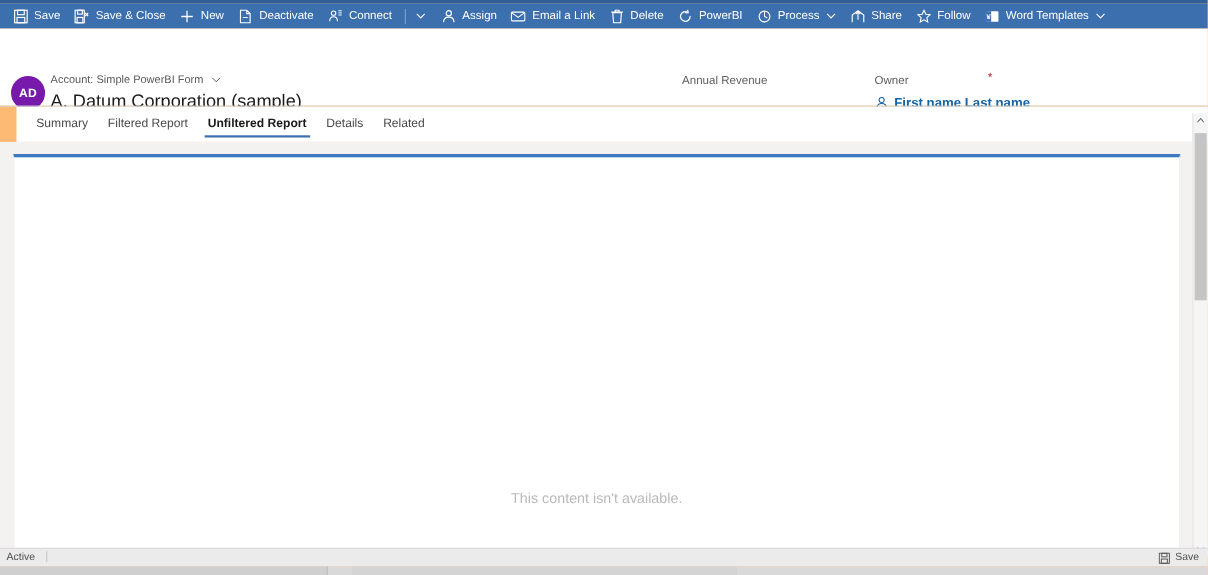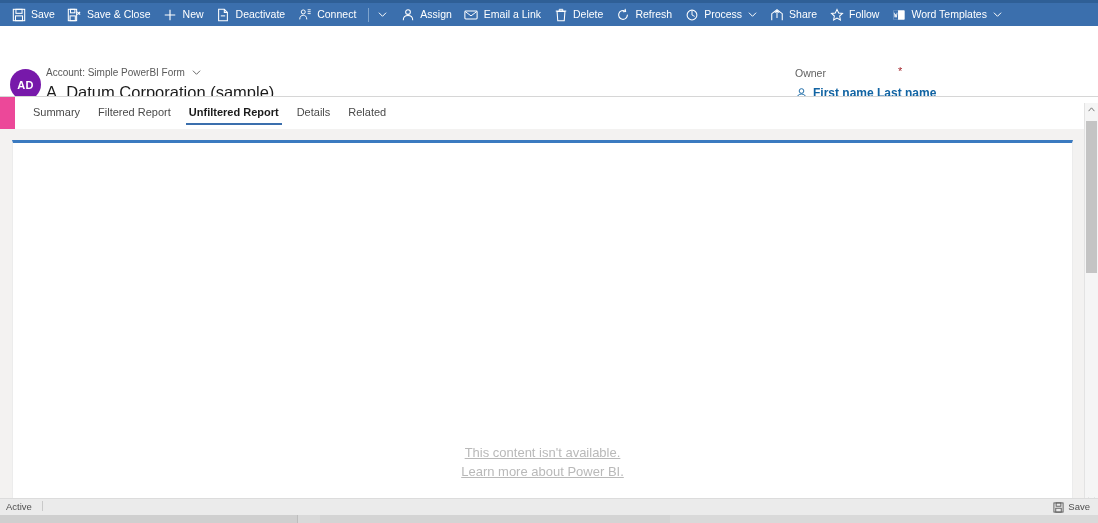--- a/index.html
+++ b/index.html
@@ -7,21 +7,21 @@
     margin: 0; padding: 0;
     width: 1098px; height: 523px;
     overflow: hidden;
     background: #ffffff;
     font-family: "Liberation Sans", sans-serif;
     -webkit-font-smoothing: antialiased;
   }
   #app {
     position: relative;
     width: 1098px; height: 523px;
-    background: #ec4899;
+    background: #fdba74;
   }
 
   
   .cmdbar-top {
     position: absolute; top: 0; left: 0;
     width: 1098px; height: 3px;
     background: #2f5f96;
   }
   .cmdbar {
     position: absolute; top: 3px; left: 0;
@@ -204,21 +204,20 @@
   }
   .empty-msg {
     position: absolute;
     top: 300px; left: 0; right: 0;
     text-align: center;
   }
   .empty-line1 {
     font-size: 13px;
     color: #b9b9b9;
     line-height: 19px;
-    text-decoration: underline;
   }
   .empty-link {
     font-size: 13px;
     color: #b9b9b9;
     line-height: 19px;
     text-decoration: underline;
     cursor: pointer;
   }
 
   
@@ -395,21 +394,21 @@
         </span>
         <span class="cmd-label">Delete</span>
       </div>
       <div class="cmd-item">
         <span class="cmd-ico">
           <svg width="14" height="14" viewBox="0 0 16 16">
             <path d="M13 8 A5 5 0 1 1 10.6 3.7" fill="none" stroke="#ffffff" stroke-width="1.3" stroke-linecap="round"></path>
             <path d="M10.4 1 L11 4.1 L7.9 4.3" fill="none" stroke="#ffffff" stroke-width="1.2"></path>
           </svg>
         </span>
-        <span class="cmd-label">Refresh</span>
+        <span class="cmd-label">PowerBI</span>
       </div>
       <div class="cmd-item">
         <span class="cmd-ico">
           <svg width="14" height="14" viewBox="0 0 16 16">
             <circle cx="8" cy="8" r="5.6" fill="none" stroke="#ffffff" stroke-width="1.2"></circle>
             <path d="M8 3.2 V8 L11 9.6" fill="none" stroke="#ffffff" stroke-width="1.1"></path>
           </svg>
         </span>
         <span class="cmd-label">Process</span>
         <span class="cmd-chev">
@@ -463,20 +462,21 @@
           <svg width="9" height="9" viewBox="0 0 10 10">
               <path d="M1 3 L5 7 L9 3" fill="none" stroke="#595959" stroke-width="1"></path>
             </svg>
         </span>
       </div>
       <div class="rec-title">A. Datum Corporation (sample)</div>
     </div>
 
     <div class="hdr-fields">
       <div class="hdr-field">
+        <div class="hdr-flabel">Annual Revenue</div>
       </div>
       <div class="hdr-field owner">
         <div class="hdr-flabel">
           <span>Owner</span>
           <span class="req-star">*</span>
         </div>
         <div class="hdr-link">
           <span class="person-ico">
             <svg width="13" height="13" viewBox="0 0 14 14">
               <circle cx="7" cy="4.3" r="2.5" fill="none" stroke="#1264a3" stroke-width="1"></circle>
@@ -505,21 +505,20 @@
       </div>
       <div class="tab">
         <span>Related</span>
       </div>
     </div>
 
   <div class="content-outer">
     <div class="content-panel">
       <div class="empty-msg">
         <div class="empty-line1">This content isn't available.</div>
-        <div class="empty-link">Learn more about Power BI.</div>
       </div>
     </div>
   </div>
 
   <div class="vscroll">
     <div class="vscroll-arrow up">
       <svg width="7" height="5" viewBox="0 0 8 6">
           <path d="M0.5 5 L4 1 L7.5 5" fill="none" stroke="#6b6b6b" stroke-width="1.1"></path>
         </svg>
     </div>

